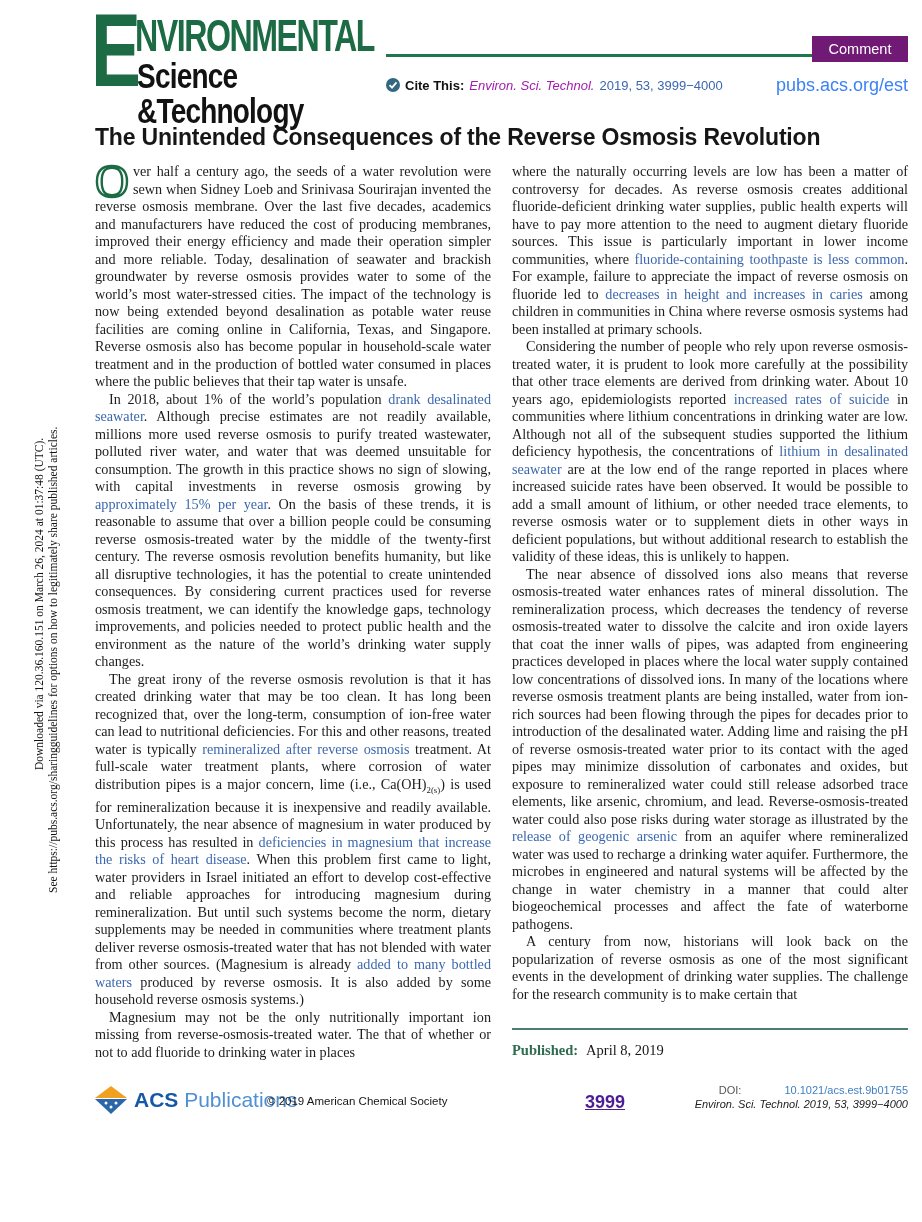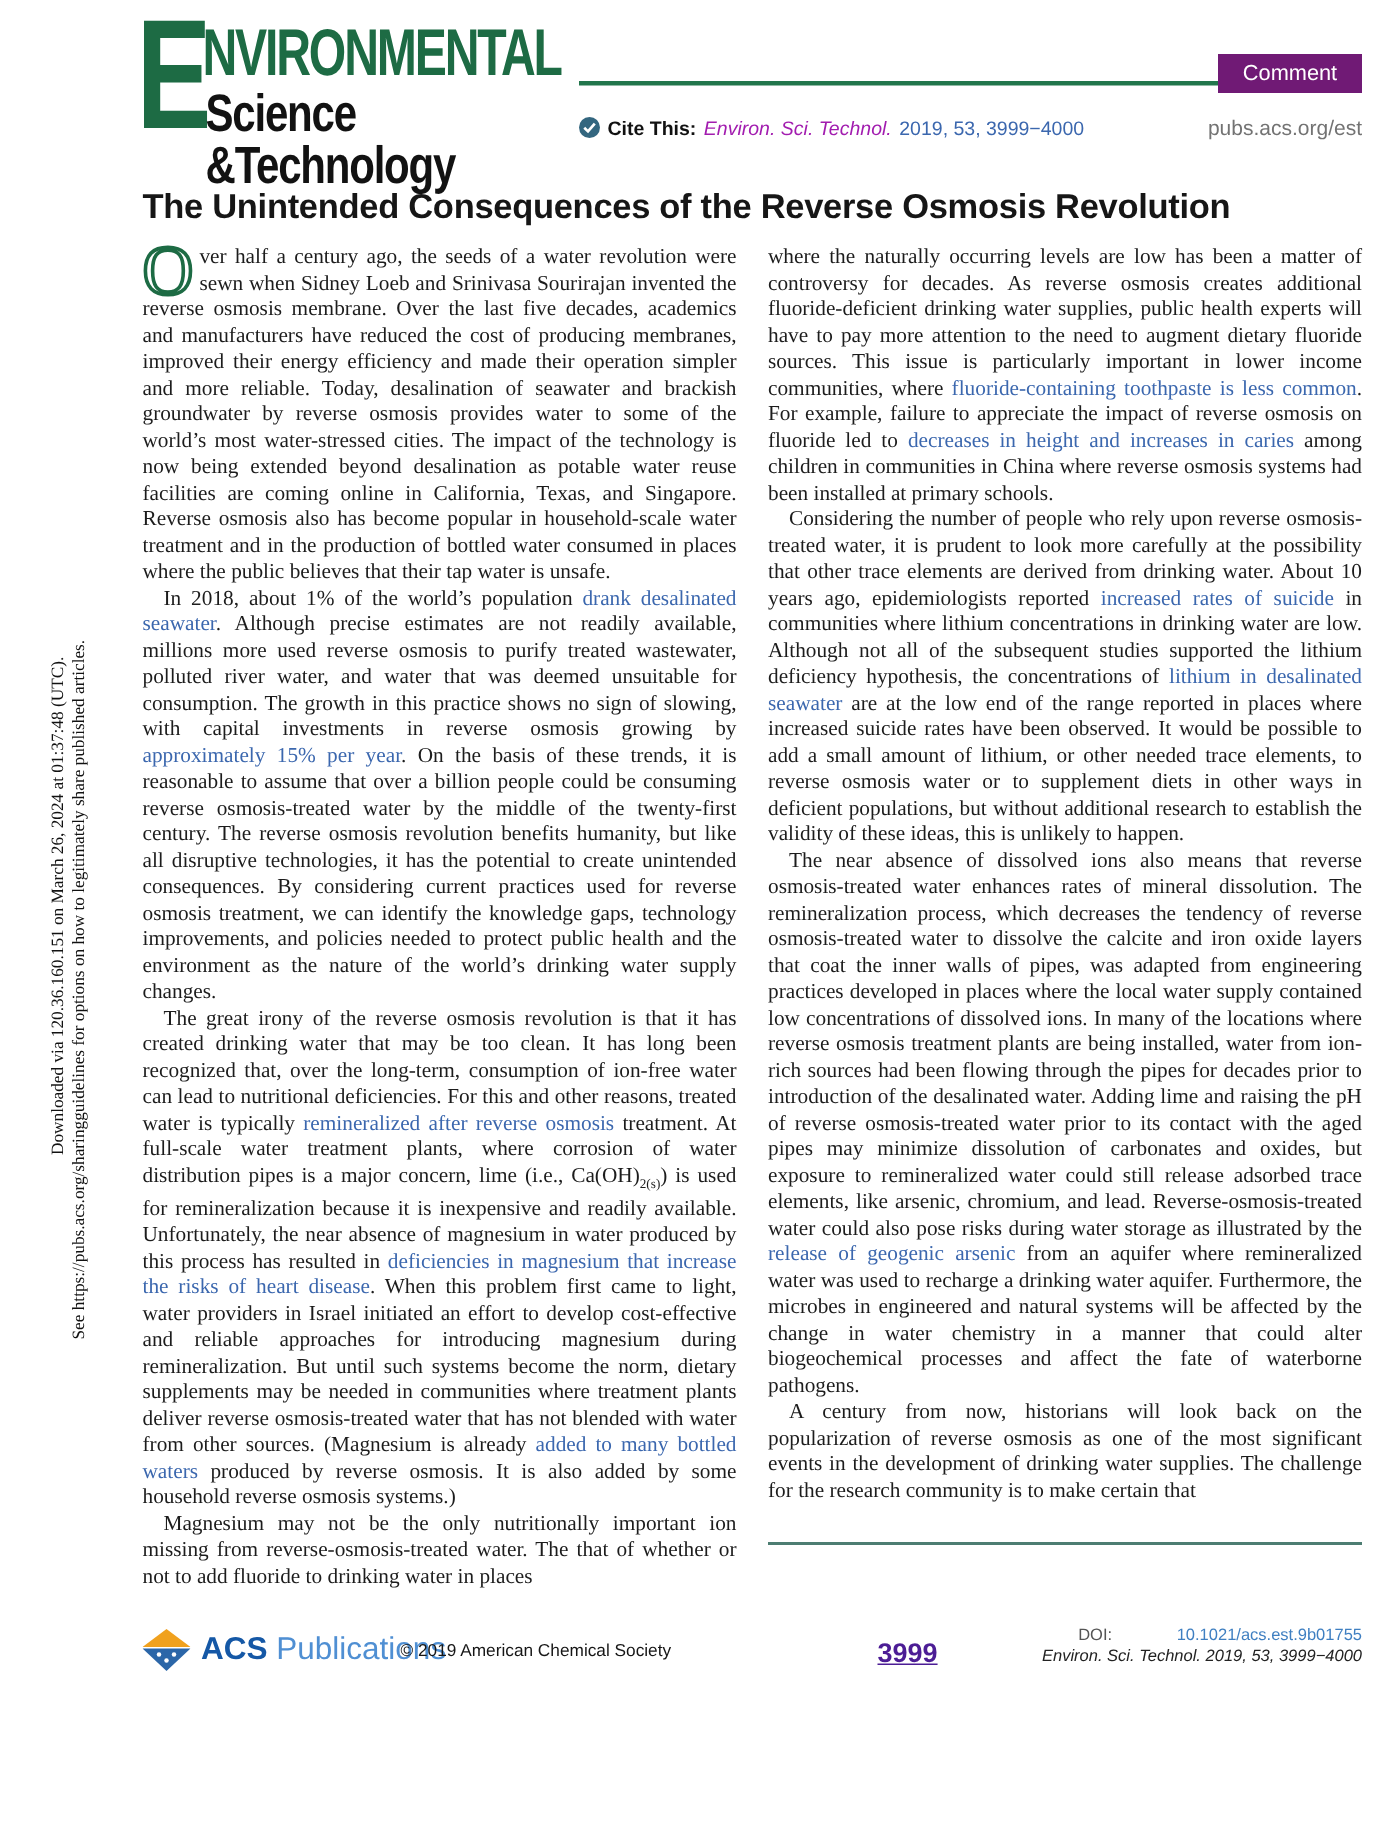--- a/index.html
+++ b/index.html
@@ -41,21 +41,21 @@
     position:absolute; left:386px; top:62px; width:522px; height:22px;
     display:flex; align-items:center; justify-content:space-between;
     font-family:"Liberation Sans",sans-serif;
     margin-top:12px;
   }
   .cite-left { display:flex; align-items:center; gap:5px; font-size:13px; }
   .cite-icon { width:14px; height:14px; flex:0 0 auto; }
   .cite-prefix { font-weight:bold; color:#111; }
   .cite-journal { color:#a21caf; font-style:italic; }
   .cite-ref { color:#3b67ae; }
-  .site-url { font-size:14px; color:#737373;text-align:center; }
+  .site-url { font-size:18px; color:#3b82f6;text-align:center; }
   
   .title {
     position:absolute; left:95px; top:124px; width:813px;
     font-family:"Liberation Sans",sans-serif; font-weight:bold; font-size:23px;
     color:#161616; letter-spacing:-0.2px;
   }
   
   .columns { position:absolute; left:95px; top:163px; width:813px; display:flex; gap:21px; }
   .col { width:396px; font-size:14.2px; line-height:17.5px; text-align:justify; }
   .para { margin:0; }
@@ -134,20 +134,23 @@
         <p class="para indent"><span>Magnesium may not be the only nutritionally important ion missing from reverse-osmosis-treated water. The that of whether or not to add fluoride to drinking water in places</span></p>
       </div>
     <div class="col">
       <div>
           <p class="para"><span>where the naturally occurring levels are low has been a matter of controversy for decades. As reverse osmosis creates additional fluoride-deficient drinking water supplies, public health experts will have to pay more attention to the need to augment dietary fluoride sources. This issue is particularly important in lower income communities, where </span><span class="ref-link">fluoride-containing toothpaste is less common</span><span>. For example, failure to appreciate the impact of reverse osmosis on fluoride led to </span><span class="ref-link">decreases in height and increases in caries</span><span> among children in communities in China where reverse osmosis systems had been installed at primary schools.</span></p>
           <p class="para indent"><span>Considering the number of people who rely upon reverse osmosis-treated water, it is prudent to look more carefully at the possibility that other trace elements are derived from drinking water. About 10 years ago, epidemiologists reported </span><span class="ref-link">increased rates of suicide</span><span> in communities where lithium concentrations in drinking water are low. Although not all of the subsequent studies supported the lithium deficiency hypothesis, the concentrations of </span><span class="ref-link">lithium in desalinated seawater</span><span> are at the low end of the range reported in places where increased suicide rates have been observed. It would be possible to add a small amount of lithium, or other needed trace elements, to reverse osmosis water or to supplement diets in other ways in deficient populations, but without additional research to establish the validity of these ideas, this is unlikely to happen.</span></p>
           <p class="para indent"><span>The near absence of dissolved ions also means that reverse osmosis-treated water enhances rates of mineral dissolution. The remineralization process, which decreases the tendency of reverse osmosis-treated water to dissolve the calcite and iron oxide layers that coat the inner walls of pipes, was adapted from engineering practices developed in places where the local water supply contained low concentrations of dissolved ions. In many of the locations where reverse osmosis treatment plants are being installed, water from ion-rich sources had been flowing through the pipes for decades prior to introduction of the desalinated water. Adding lime and raising the pH of reverse osmosis-treated water prior to its contact with the aged pipes may minimize dissolution of carbonates and oxides, but exposure to remineralized water could still release adsorbed trace elements, like arsenic, chromium, and lead. Reverse-osmosis-treated water could also pose risks during water storage as illustrated by the </span><span class="ref-link">release of geogenic arsenic</span><span> from an aquifer where remineralized water was used to recharge a drinking water aquifer. Furthermore, the microbes in engineered and natural systems will be affected by the change in water chemistry in a manner that could alter biogeochemical processes and affect the fate of waterborne pathogens.</span></p>
           <p class="para indent"><span>A century from now, historians will look back on the popularization of reverse osmosis as one of the most significant events in the development of drinking water supplies. The challenge for the research community is to make certain that</span></p>
         </div>
       <div class="pub-rule"></div>
+      <div class="pub-row">
+        <span class="pub-label">Published:</span><span class="pub-date">April 8, 2019</span>
+      </div>
     </div>
   </div>
 
   <div class="footer">
     <div class="acs-brand">
       <svg width="32" height="28" viewBox="0 0 32 28">
         <polygon points="16,0 32,12 0,12" fill="#f0a11e"></polygon>
         <polygon points="0,13 32,13 16,28" fill="#2b66a8"></polygon>
         <circle cx="11" cy="17" r="1.5" fill="#ffffff"></circle>
         <circle cx="16" cy="21" r="1.5" fill="#ffffff"></circle>

